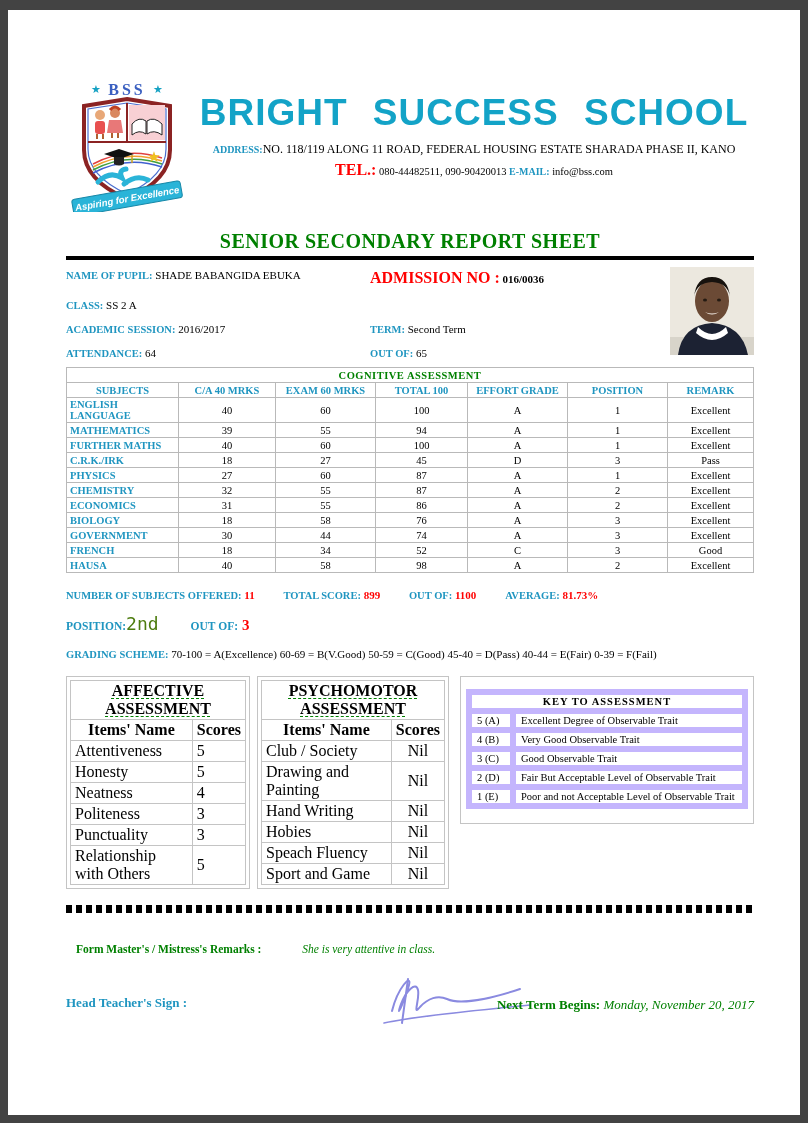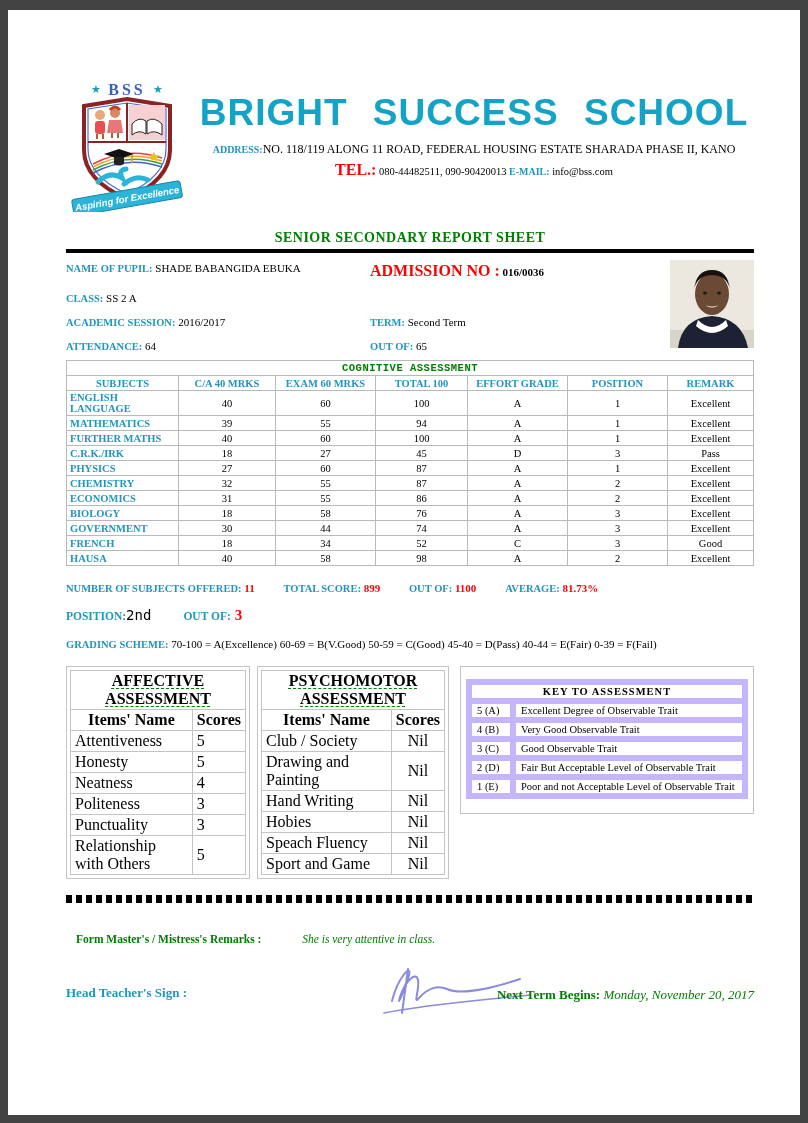--- a/index.html
+++ b/index.html
@@ -13,49 +13,49 @@
   .head-center { flex:1; text-align:center; padding-top:16px; }
   .school-name { font-family:"Liberation Sans", sans-serif; font-weight:bold; font-size:37px;
                  color:#13a3c7; letter-spacing:1px; word-spacing:14px; line-height:1.05; }
   .addr-line { margin-top:9px; font-size:12px; color:#000; }
   .addr-line .lbl { color:#1f95c0; font-weight:bold; font-size:10px; }
   .tel-line { margin-top:4px; font-size:10.5px; color:#000; }
   .tel-line .tel-lbl { color:#ff0000; font-weight:bold; font-size:16px; }
   .tel-line .mail-lbl { color:#1f95c0; font-weight:bold; font-size:10px; }
 
   
-  .report-title { text-align:center; color:#008000; font-weight:bold; font-size:14px;
+  .report-title { text-align:center; color:#008000; font-weight:bold; font-size:20px;
                   letter-spacing:0.5px; margin-top:14px; }
   .title-rule { height:4px; background:#000; margin-top:3px; }
 
   
   .info { position:relative; margin-top:9px; min-height:96px; }
   .info-line { display:flex; margin-bottom:12px; font-size:11px; }
   .info-left { width:304px; }
   .info-right { flex:1; }
   .lbl-teal { color:#1f95c0; font-weight:bold; font-size:10.5px; }
   .lbl-red { color:#ff0000; font-weight:bold; font-size:16px; }
   .val { color:#000; }
   .val-bold { color:#000; font-weight:bold; }
   .photo { position:absolute; right:0; top:-2px; width:84px; height:88px; }
 
   
   table.cog { width:100%; border-collapse:collapse; margin-top:2px; }
   table.cog td, table.cog th { border:1px solid #b9b9b9; font-size:10.5px; padding:1px 3px; height:15px; }
-  .cog-title { color:#008000; font-weight:bold; text-align:center; font-size:11px; letter-spacing:0.5px;font-family:Liberation Mono, monospace; }
+  .cog-title { color:#008000; font-weight:bold; text-align:center; font-size:11px; letter-spacing:0.5px; }
   table.cog th { color:#1f95c0; text-align:center; font-size:10.5px;margin-left:35px; }
   table.cog td.subj { color:#1f95c0; font-weight:bold; text-align:left; }
   table.cog td.c { text-align:center; color:#000; }
 
   
   .summary { margin-top:16px; font-size:11px; }
   .summary .seg { margin-right:26px; }
   .red-val { color:#ff0000; font-weight:bold; }
   .pos-line { margin-top:12px; }
-  .pos-big { color:#000000; font-family:"DejaVu Sans Mono", monospace; font-size:14px; }
+  .pos-big { color:#4d7c0f; font-family:"DejaVu Sans Mono", monospace; font-size:18px; }
   .pos-outof { color:#ff0000; font-weight:bold; font-size:15px; }
   .grading { margin-top:14px; font-size:11px; color:#000; }
 
   
   .boxes { display:flex; margin-top:16px; align-items:flex-start; }
   .box { border:1px solid #c4c4c4; padding:3px; }
   .box-aff { width:184px; }
   .box-psy { width:192px; margin-left:7px; }
   .box-key { flex:1; margin-left:11px; padding:12px 5px 14px 5px; }
   table.small { width:100%; border-collapse:collapse; }

